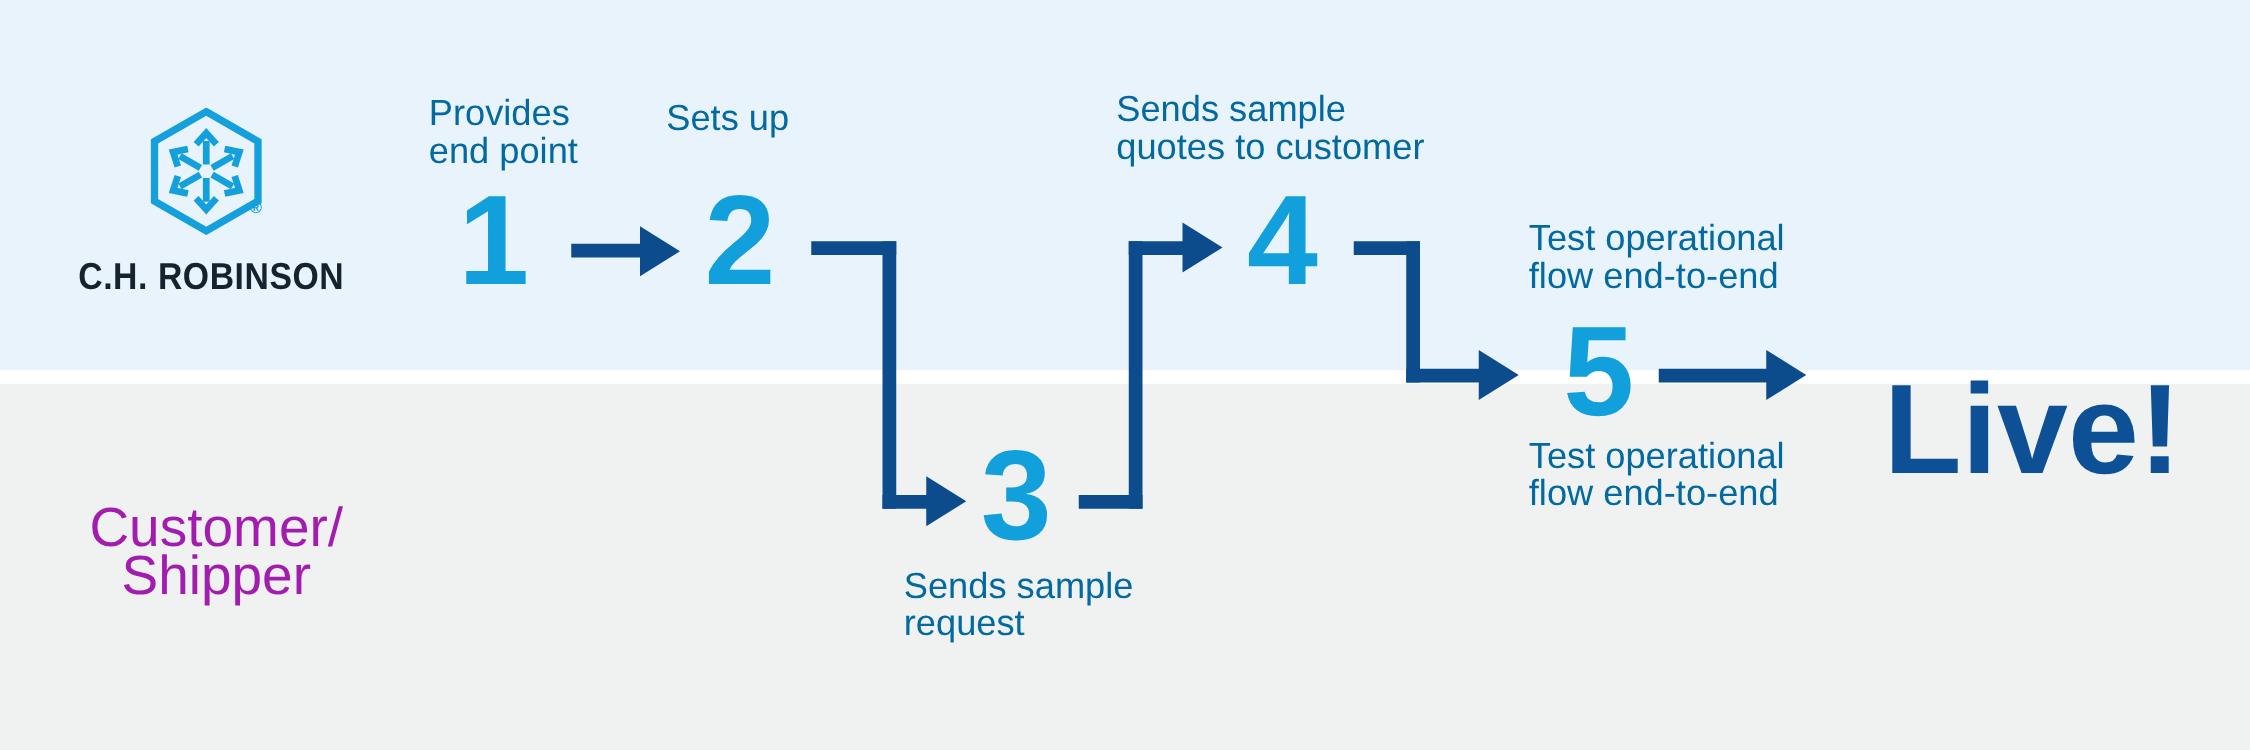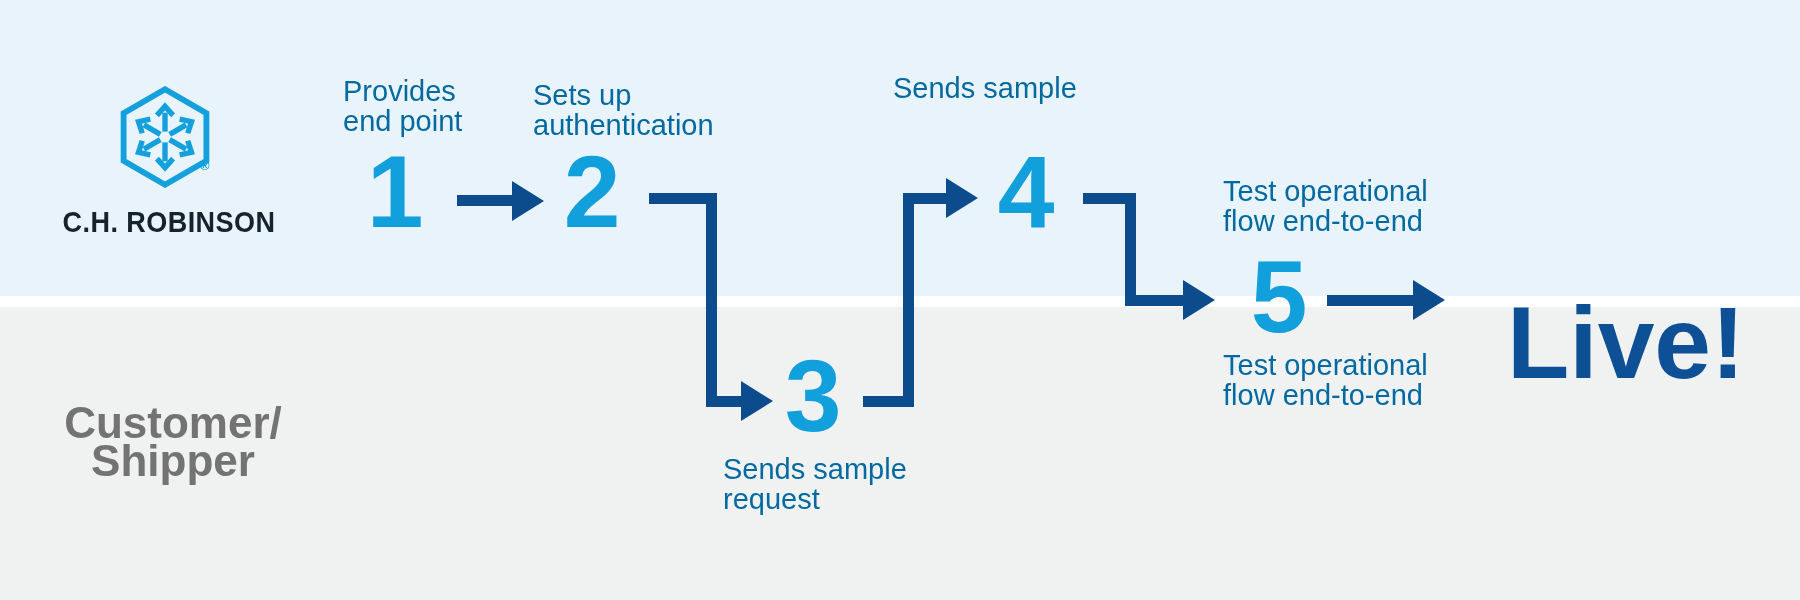--- a/index.html
+++ b/index.html
@@ -26,21 +26,21 @@
   .step-number{position:absolute;width:110px;height:102px;line-height:102px;font-size:102px;
                font-weight:bold;color:#12a0dc;text-align:center;z-index:5;}
 
   
   .shaft{position:absolute;background:#0c4c8c;z-index:4;}
   .head-right{position:absolute;width:0;height:0;border-top:20px solid transparent;
               border-bottom:20px solid transparent;border-left:32px solid #0c4c8c;z-index:4;}
 
   
   .customer-label{position:absolute;left:40px;top:404px;width:266px;text-align:center;
-                  font-weight:bold;font-size:44px;line-height:38px;color:#737373;z-index:2;}
+                  font-weight:normal;font-size:44px;line-height:38px;color:#a21caf;z-index:2;}
 
   
   .go-live-line{position:absolute;left:1507px;height:102px;line-height:102px;
                 font-size:102px;font-weight:bold;color:#0d5096;z-index:5;white-space:nowrap;}
   .go-line1{top:200px;}
   .go-line2{top:292px;}
 </style>
 </head>
 <body>
 
@@ -73,21 +73,20 @@
   </div>
   <div class="step-number" style="left:340px;top:141px;">1</div>
 
   <div>
     <div class="shaft" style="left:457px;top:195px;width:59px;height:11px;"></div>
     <div class="head-right" style="left:512px;top:181px;"></div>
   </div>
 
   <div class="step-label" style="left:533px;top:80px;">
     <div>Sets up</div>
-    <div>authentication</div>
   </div>
   <div class="step-number" style="left:537px;top:141px;">2</div>
 
   <div>
     <div class="shaft" style="left:649px;top:193px;width:68px;height:11px;"></div>
     <div class="shaft" style="left:706px;top:193px;width:11px;height:214px;"></div>
     <div class="shaft" style="left:706px;top:396px;width:39px;height:11px;"></div>
     <div class="head-right" style="left:741px;top:381px;"></div>
   </div>
 
@@ -99,20 +98,21 @@
 
   <div>
     <div class="shaft" style="left:863px;top:396px;width:51px;height:11px;"></div>
     <div class="shaft" style="left:903px;top:193px;width:11px;height:214px;"></div>
     <div class="shaft" style="left:903px;top:193px;width:47px;height:11px;"></div>
     <div class="head-right" style="left:946px;top:178px;"></div>
   </div>
 
   <div class="step-label" style="left:893px;top:73px;">
     <div>Sends sample</div>
+    <div>quotes to customer</div>
   </div>
   <div class="step-number" style="left:971px;top:141px;">4</div>
 
   <div>
     <div class="shaft" style="left:1083px;top:193px;width:53px;height:11px;"></div>
     <div class="shaft" style="left:1125px;top:193px;width:11px;height:113px;"></div>
     <div class="shaft" style="left:1125px;top:295px;width:60px;height:11px;"></div>
     <div class="head-right" style="left:1183px;top:280px;"></div>
   </div>
 

